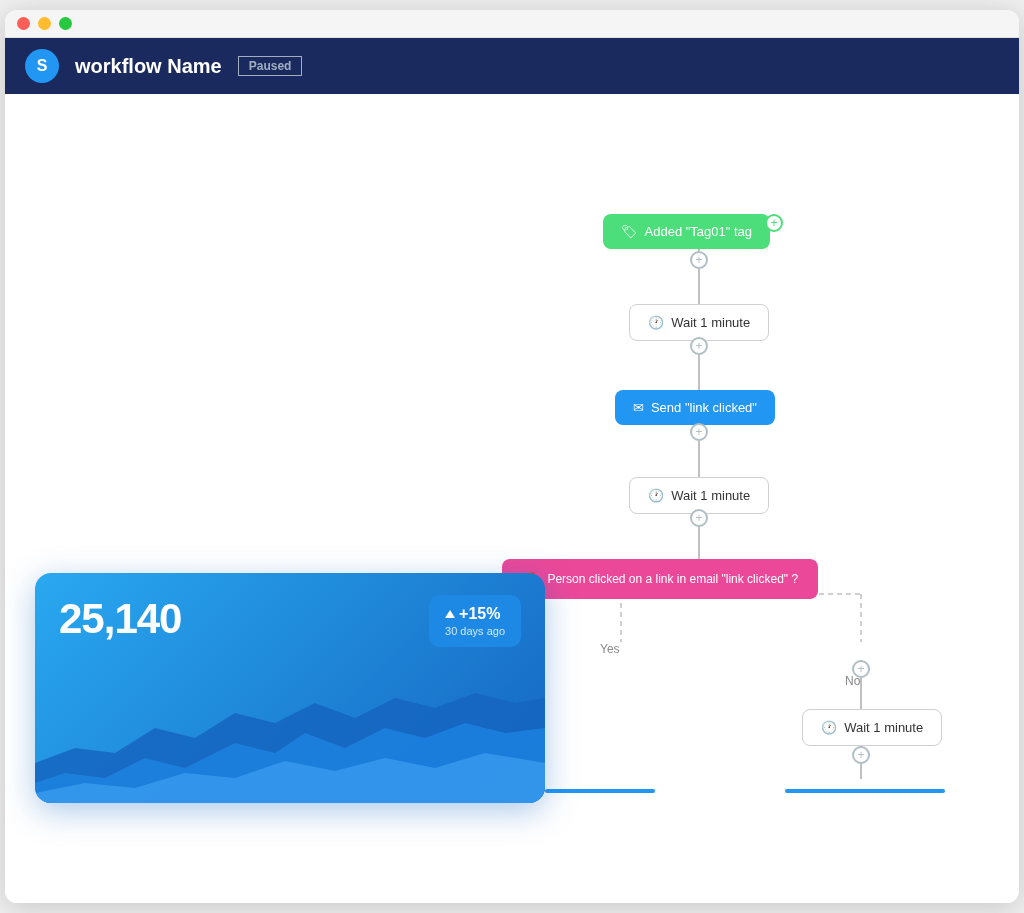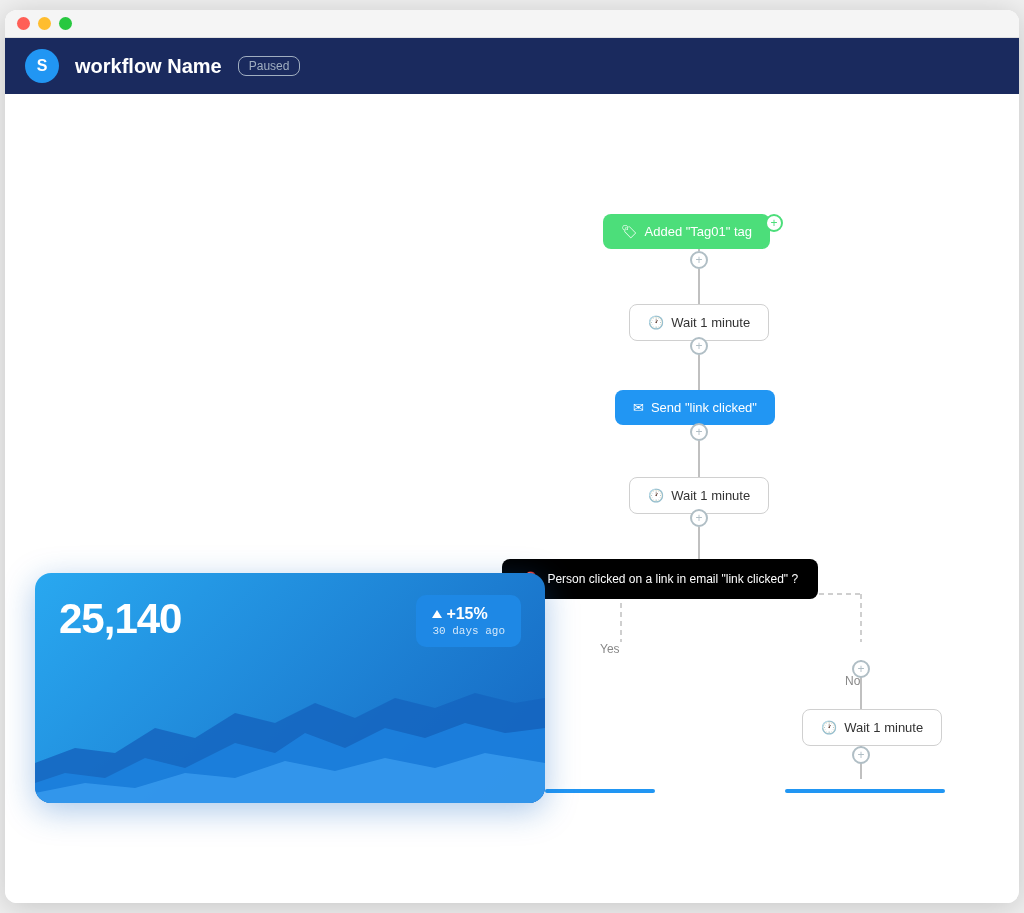--- a/index.html
+++ b/index.html
@@ -64,24 +64,24 @@
       font-size: 16px;
     }
     .header-title {
       color: #fff;
       font-size: 20px;
       font-weight: 600;
     }
     .header-badge {
       border: 1.5px solid #a0aec0;
       color: #a0aec0;
-      border-radius: 8px;
+      border-radius: 0;
       padding: 2px 10px;
       font-size: 12px;
-      font-weight: 400;
+      font-weight: 700;
     }
 
     
     .canvas {
       flex: 1;
       background: #fff;
       position: relative;
       overflow: hidden;
     }
 
@@ -107,21 +107,21 @@
       border: 1.5px solid #d0d0d0;
       color: #333;
       padding: 10px 18px;
     }
     .node-blue {
       background: #2196f3;
       color: #fff;
       padding: 10px 18px;
     }
     .node-dark {
-      background: #000000;
+      background: #ec4899;
       color: #fff;
       padding: 12px 20px;
       font-size: 13px;
     }
 
     .node-icon {
       margin-right: 7px;
       font-size: 13px;
     }
 
@@ -212,21 +212,20 @@
       width: 0; height: 0;
       border-left: 5px solid transparent;
       border-right: 5px solid transparent;
       border-bottom: 8px solid #fff;
       display: inline-block;
     }
     .card-badge-sub {
       color: rgba(255,255,255,0.8);
       font-size: 11px;
       margin-top: 2px;
-      font-family: Liberation Mono, monospace;
     }
 
     
     .card-chart {
       position: absolute;
       bottom: 0; left: 0; right: 0;
       height: 150px;
     }
 
     

